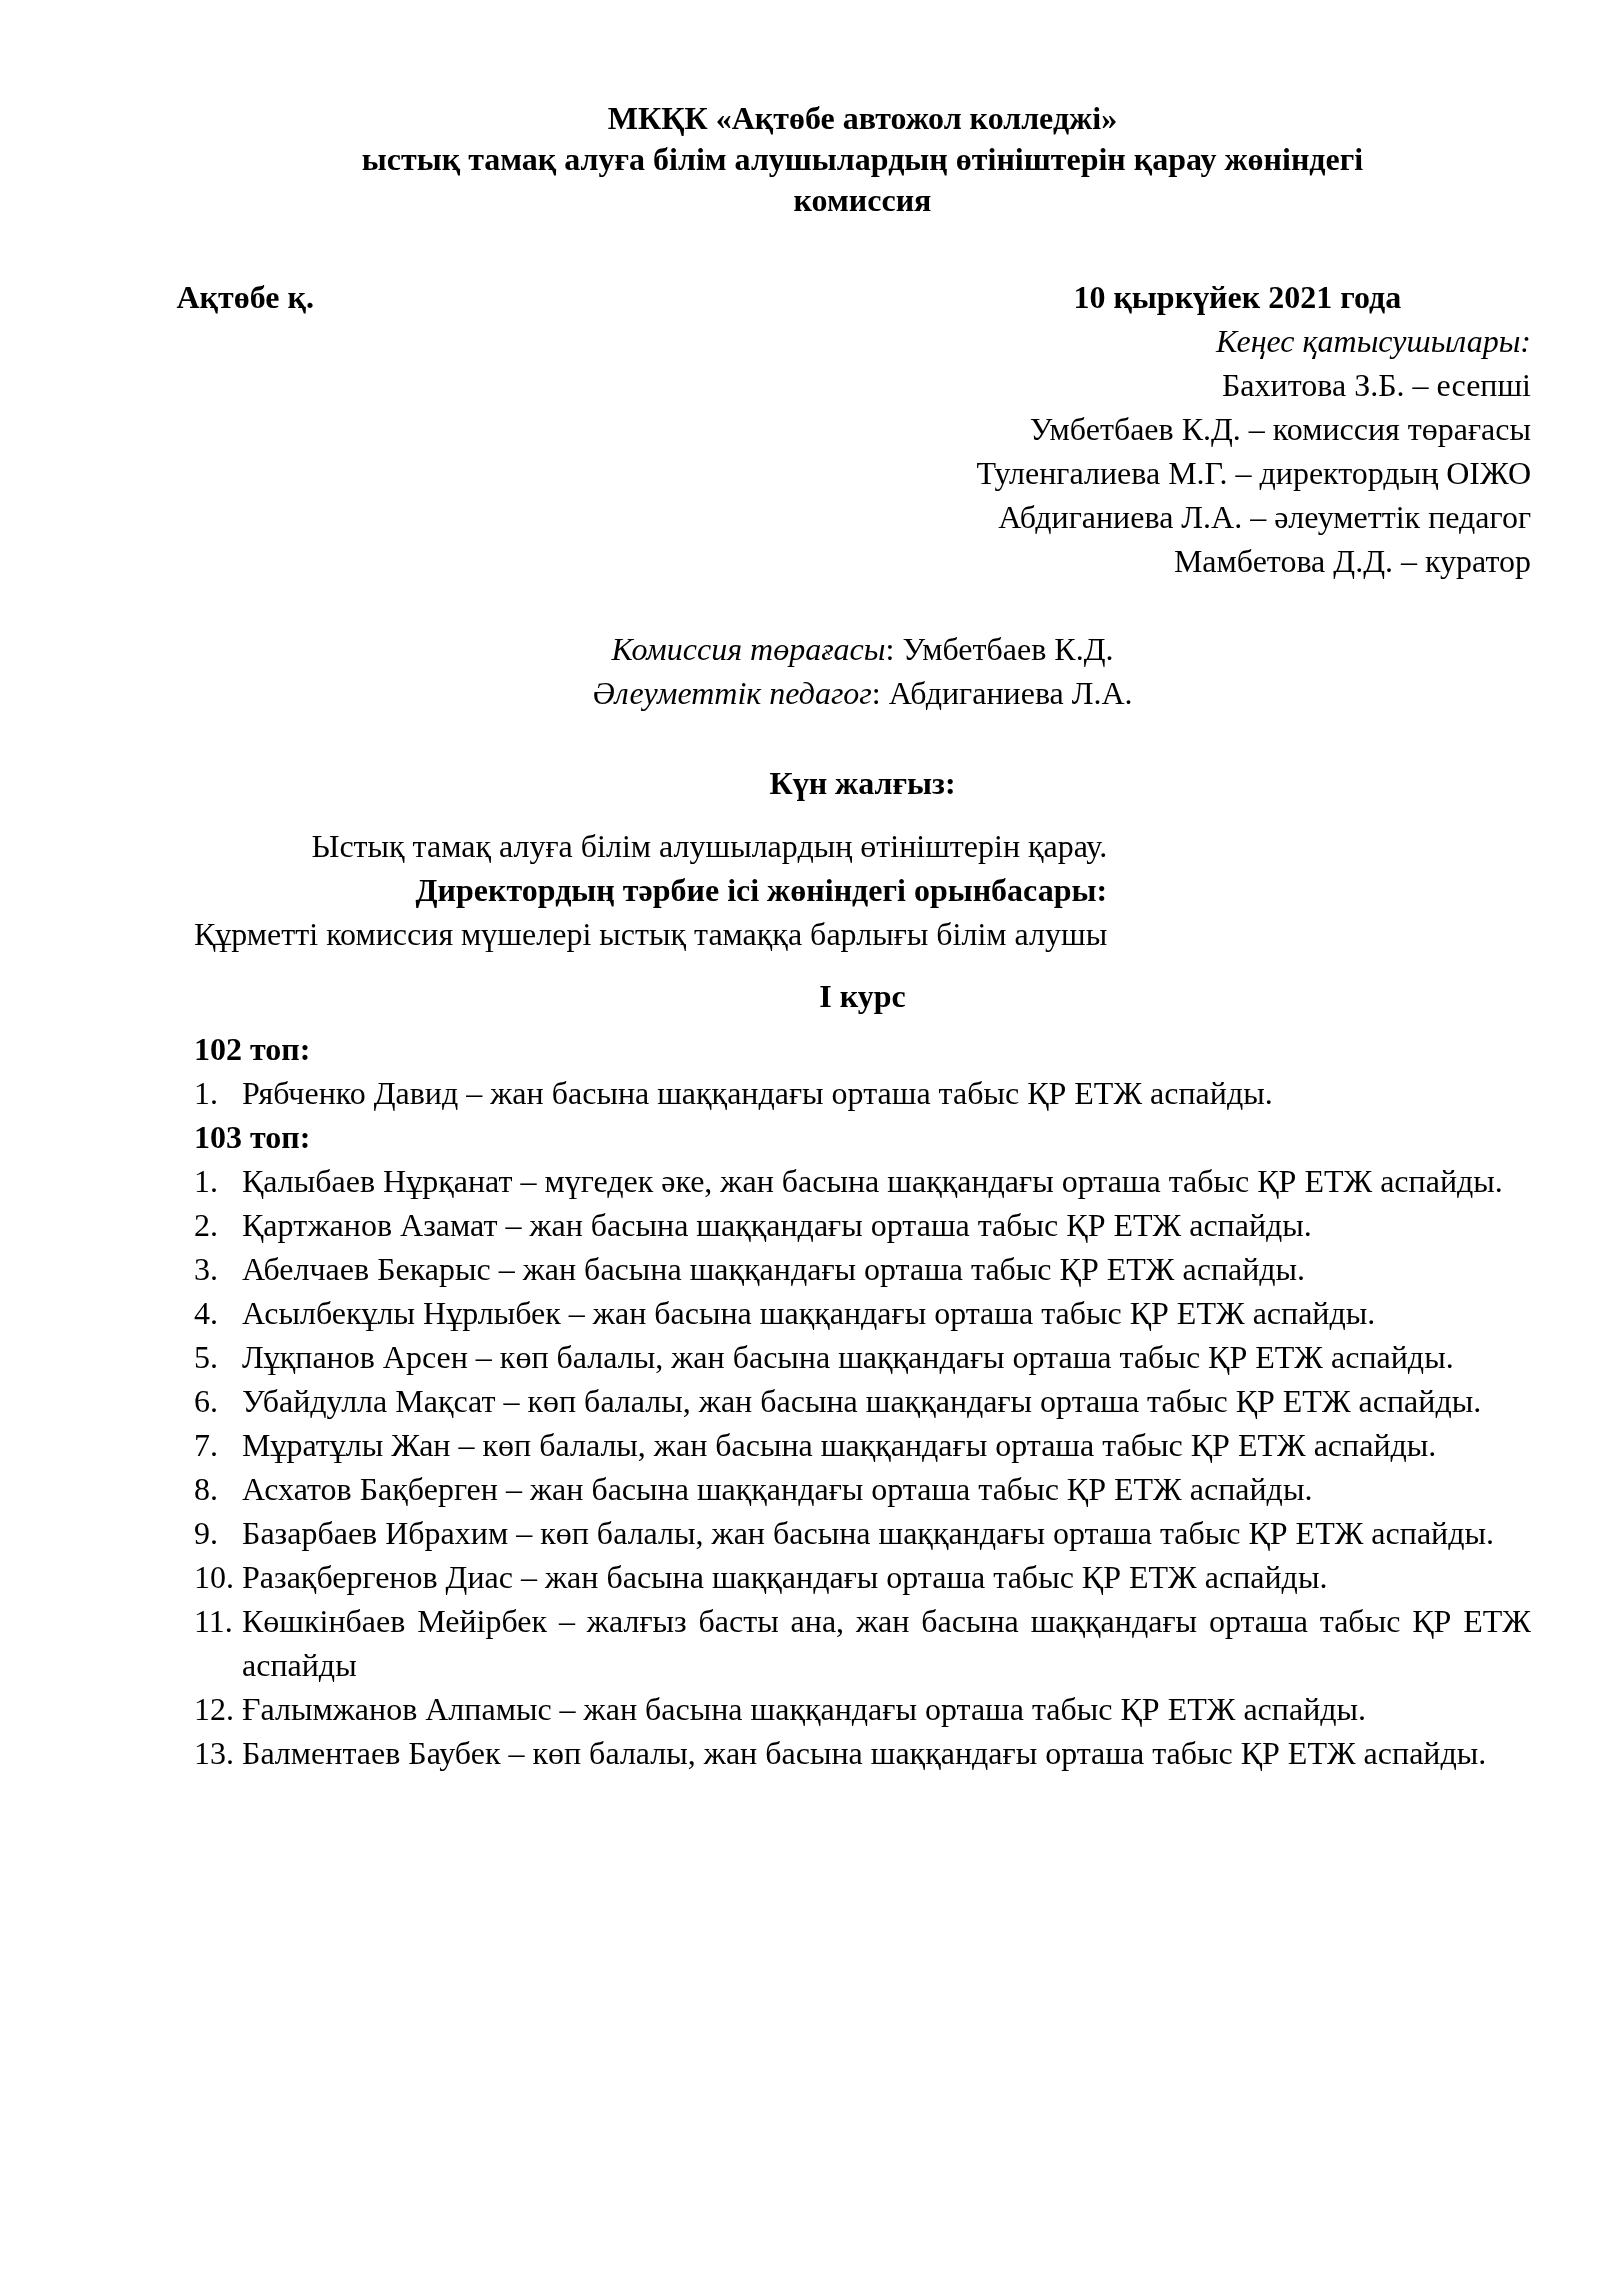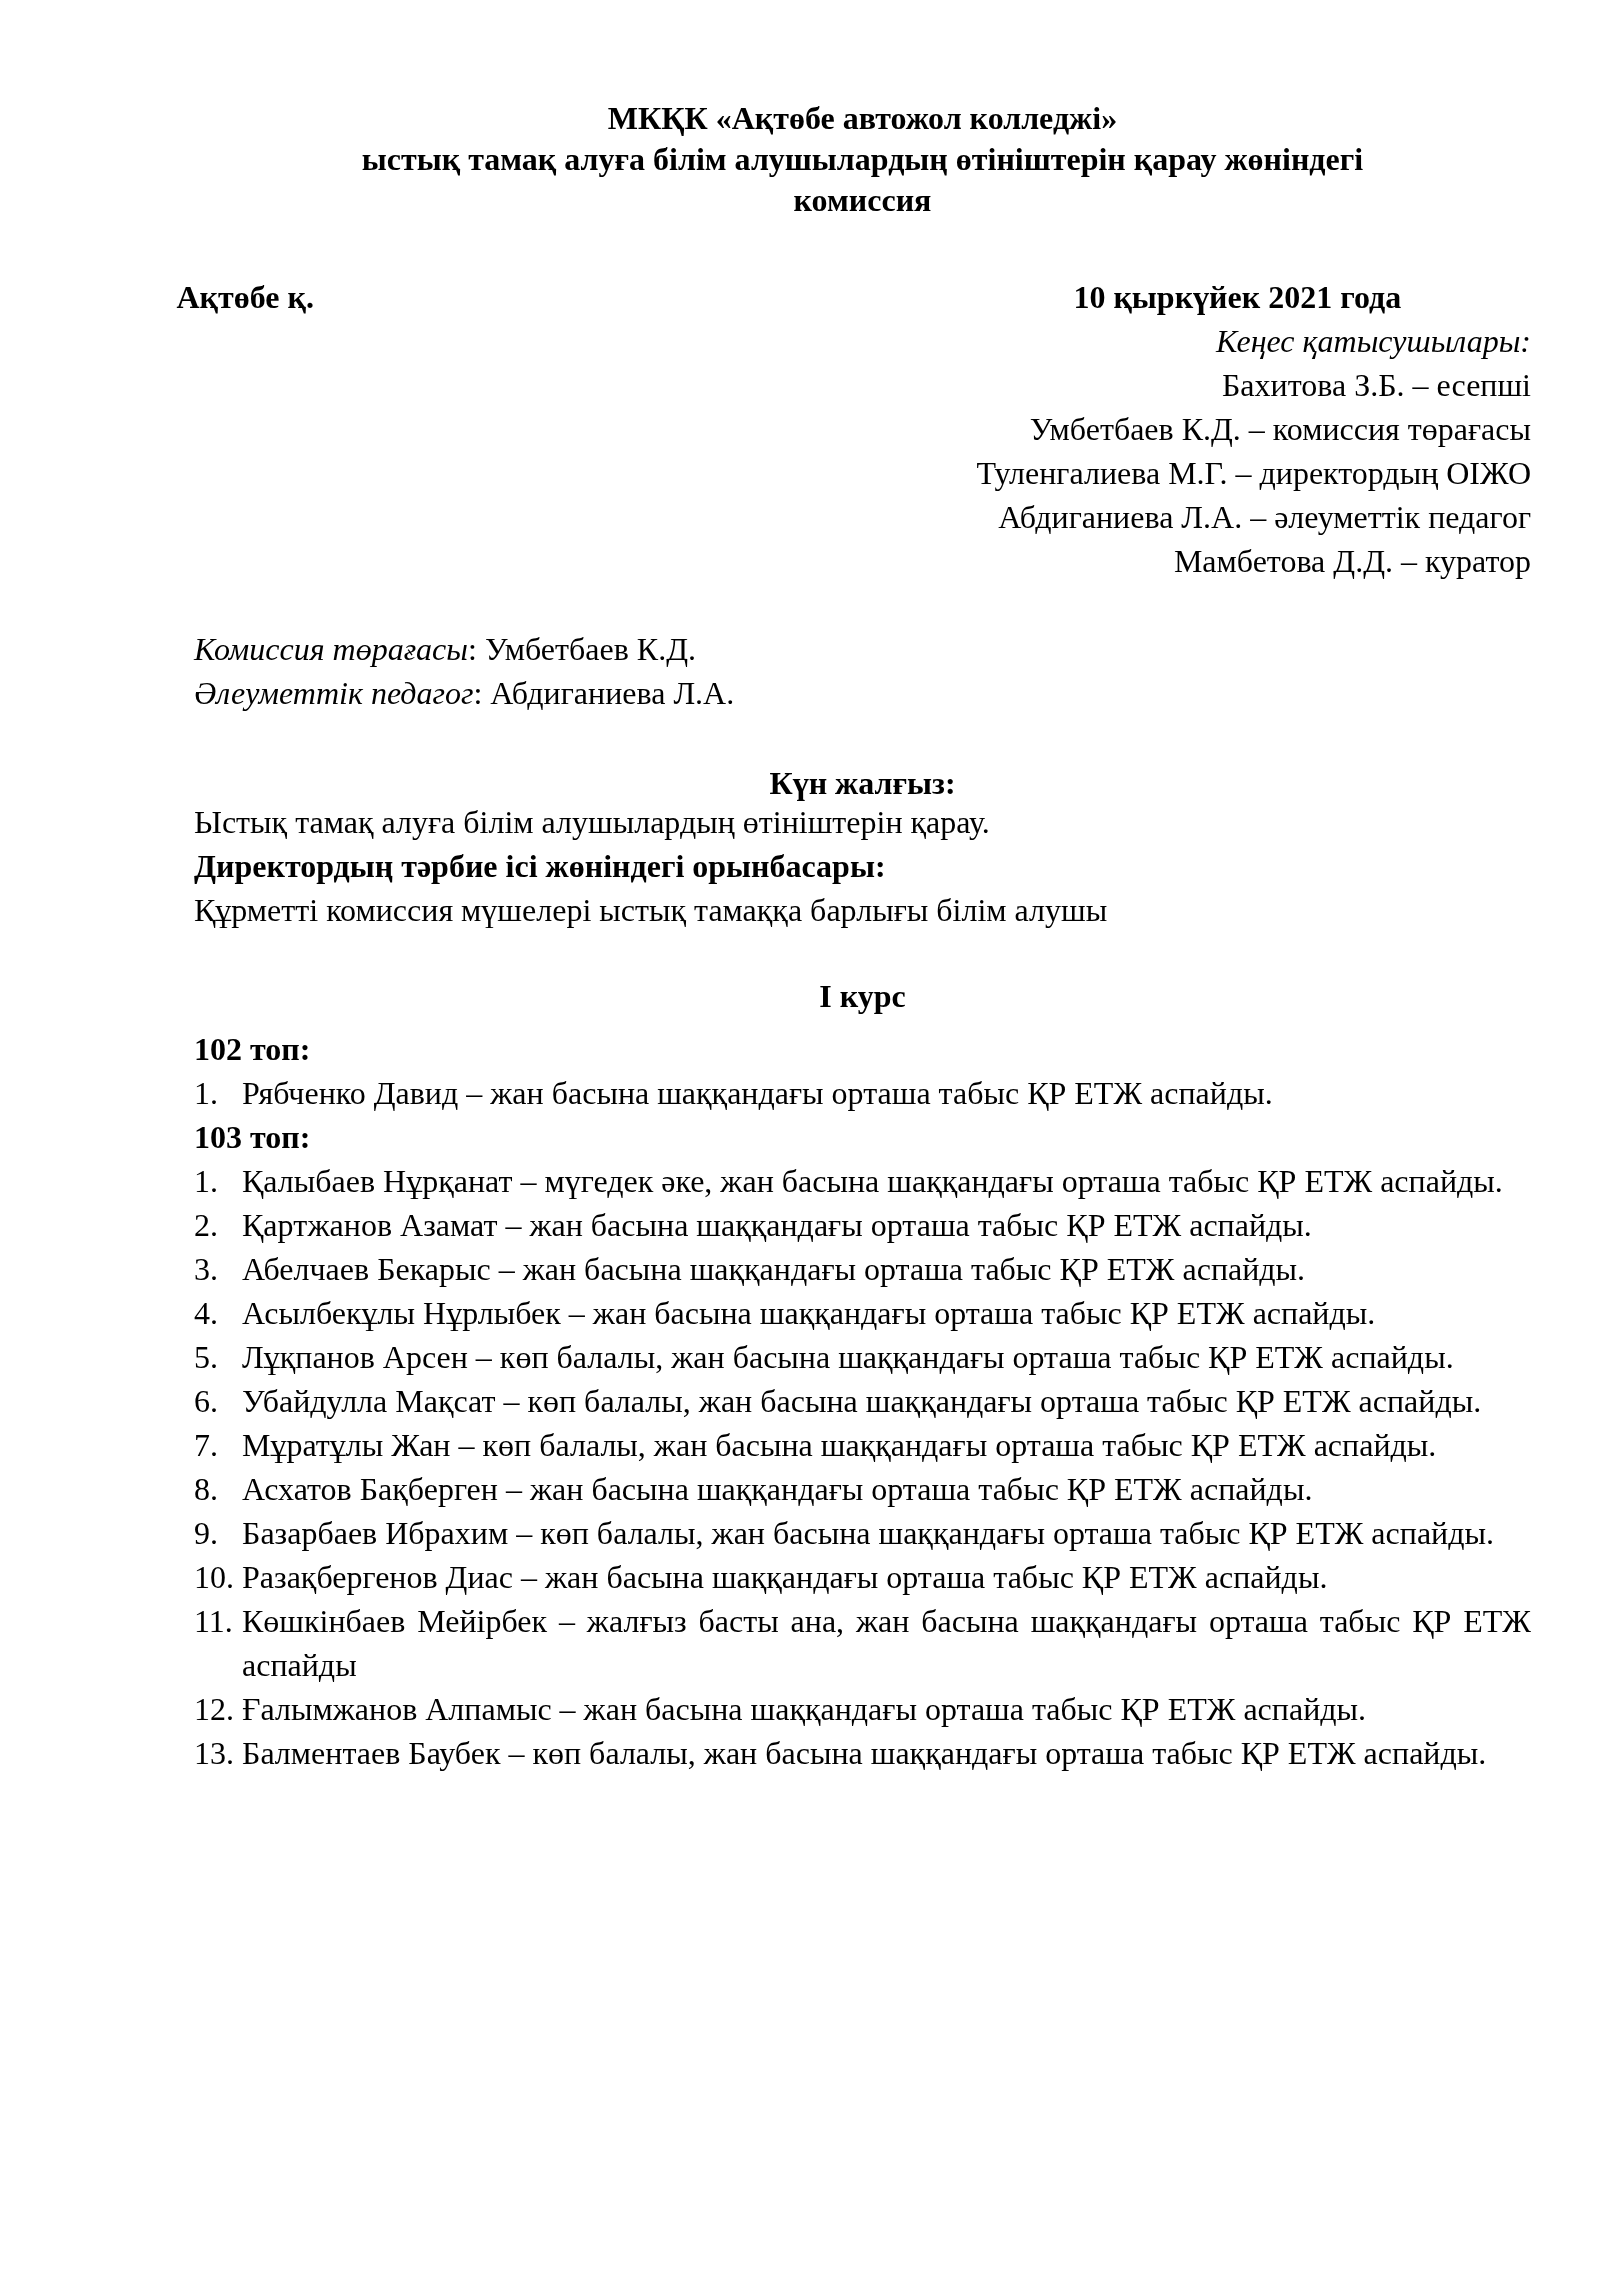--- a/index.html
+++ b/index.html
@@ -7,24 +7,24 @@
          font-family: "Liberation Serif", serif; color: #000; font-size: 32px; }
   .page { position: absolute; left: 194px; top: 0; width: 1337px; }
   .title { position: absolute; left: 0; width: 1337px; top: 98px; text-align: center;
            font-weight: bold; line-height: 41px; }
   .title div { white-space: nowrap; }
   .row-date { position: absolute; top: 276px; left: -17.6px; width: 1337px; font-weight: bold; line-height: 43px; }
   .city { position: absolute; left: 0; }
   .date { position: absolute; left: 897px; white-space: nowrap; }
   .participants { position: absolute; top: 319px; right: 0; text-align: right; line-height: 44px; }
   .participants .lbl { font-style: italic; }
-  .officers { position: absolute; top: 627px; left: 0; width: 1337px; text-align: left; line-height: 44px; }
+  .officers { position: absolute; top: 627px; left: 0; width: 1337px; text-align: center; line-height: 44px; }
   .officers i { font-style: italic; }
   .agenda-h { position: absolute; top: 761px; left: 0; width: 1337px; text-align: center; font-weight: bold; line-height: 44px; }
-  .agenda { position: absolute; top: 800px; left: 0; line-height: 44px; white-space: nowrap; }
+  .agenda { position: absolute; top: 824px; left: 0; line-height: 44px; white-space: nowrap; text-align: right; }
   .bold { font-weight: bold; }
   .course { position: absolute; top: 974px; left: 0; width: 1337px; text-align: center; font-weight: bold; line-height: 44px; }
   .groups { position: absolute; top: 1027px; left: 0; width: 1337px; line-height: 44px; }
   .grp { font-weight: bold; }
   ol.list { margin: 0; padding: 0; list-style: none; }
   ol.list li { position: relative; padding-left: 48px; text-align: justify; }
   ol.list li .num { position: absolute; left: 0; top: 0; }
   ol.list li.tight { text-align: left; }
 </style>
 </head>

